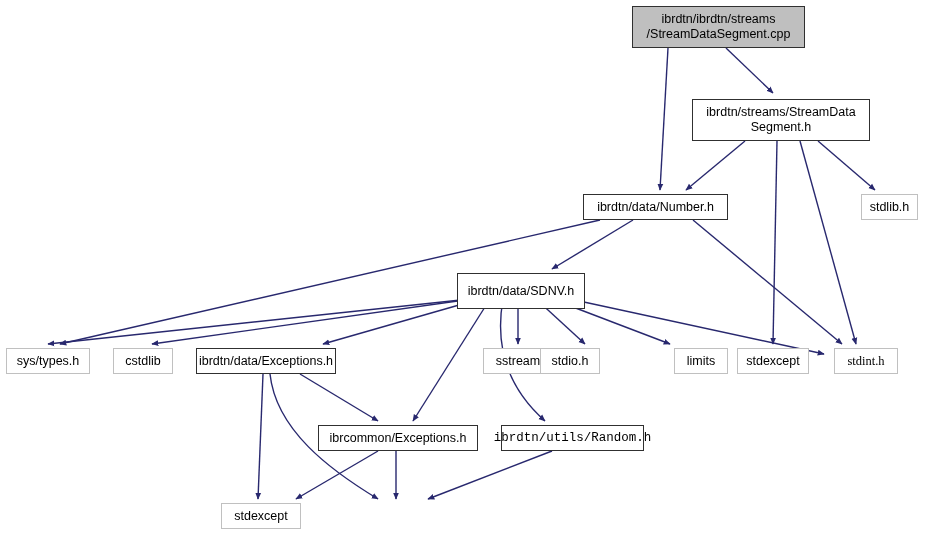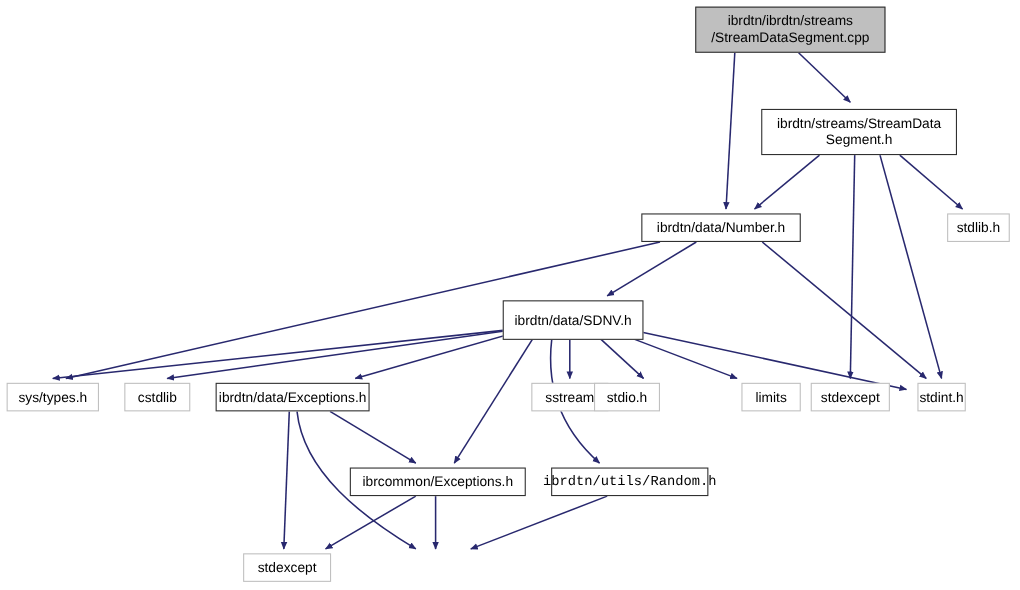--- a/index.html
+++ b/index.html
@@ -92,19 +92,19 @@
       <div class="node project" style="left: 583px; top: 194px; width: 145px; height: 26px;">ibrdtn/data/Number.h</div>
       <div class="node system" style="left: 861px; top: 194px; width: 57px; height: 26px;">stdlib.h</div>
       <div class="node project" style="left: 457px; top: 273px; width: 128px; height: 36px;">ibrdtn/data/SDNV.h</div>
       <div class="node system" style="left: 6px; top: 348px; width: 84px; height: 26px;">sys/types.h</div>
       <div class="node system" style="left: 113px; top: 348px; width: 60px; height: 26px;">cstdlib</div>
       <div class="node project" style="left: 196px; top: 348px; width: 140px; height: 26px;">ibrdtn/data/Exceptions.h</div>
       <div class="node system" style="left: 483px; top: 348px; width: 70px; height: 26px;">sstream</div>
       <div class="node system" style="left: 540px; top: 348px; width: 60px; height: 26px;">stdio.h</div>
       <div class="node system" style="left: 659px; top: 348px; width: 54px; height: 26px; margin-left: 15px;">limits</div>
       <div class="node system" style="left: 737px; top: 348px; width: 72px; height: 26px;">stdexcept</div>
-      <div class="node system" style="left: 834px; top: 348px; width: 44px; height: 26px;">stdint.h</div>
+      <div class="node system" style="left: 834px; top: 348px; width: 64px; height: 26px; font-family: Liberation Serif, serif;">stdint.h</div>
       <div class="node project" style="left: 318px; top: 425px; width: 160px; height: 26px;">ibrcommon/Exceptions.h</div>
       <div class="node project" style="left: 501px; top: 425px; width: 143px; height: 26px; font-family: Liberation Mono, monospace;">ibrdtn/utils/Random.h</div>
       <div class="node system" style="left: 221px; top: 503px; width: 80px; height: 26px;">stdexcept</div>
       <div class="node system" style="left: 368px; top: 503px; width: 56px; height: 26px; margin-top: 36px;">string</div>
     </div>
 </div>
 
 </body></html>

